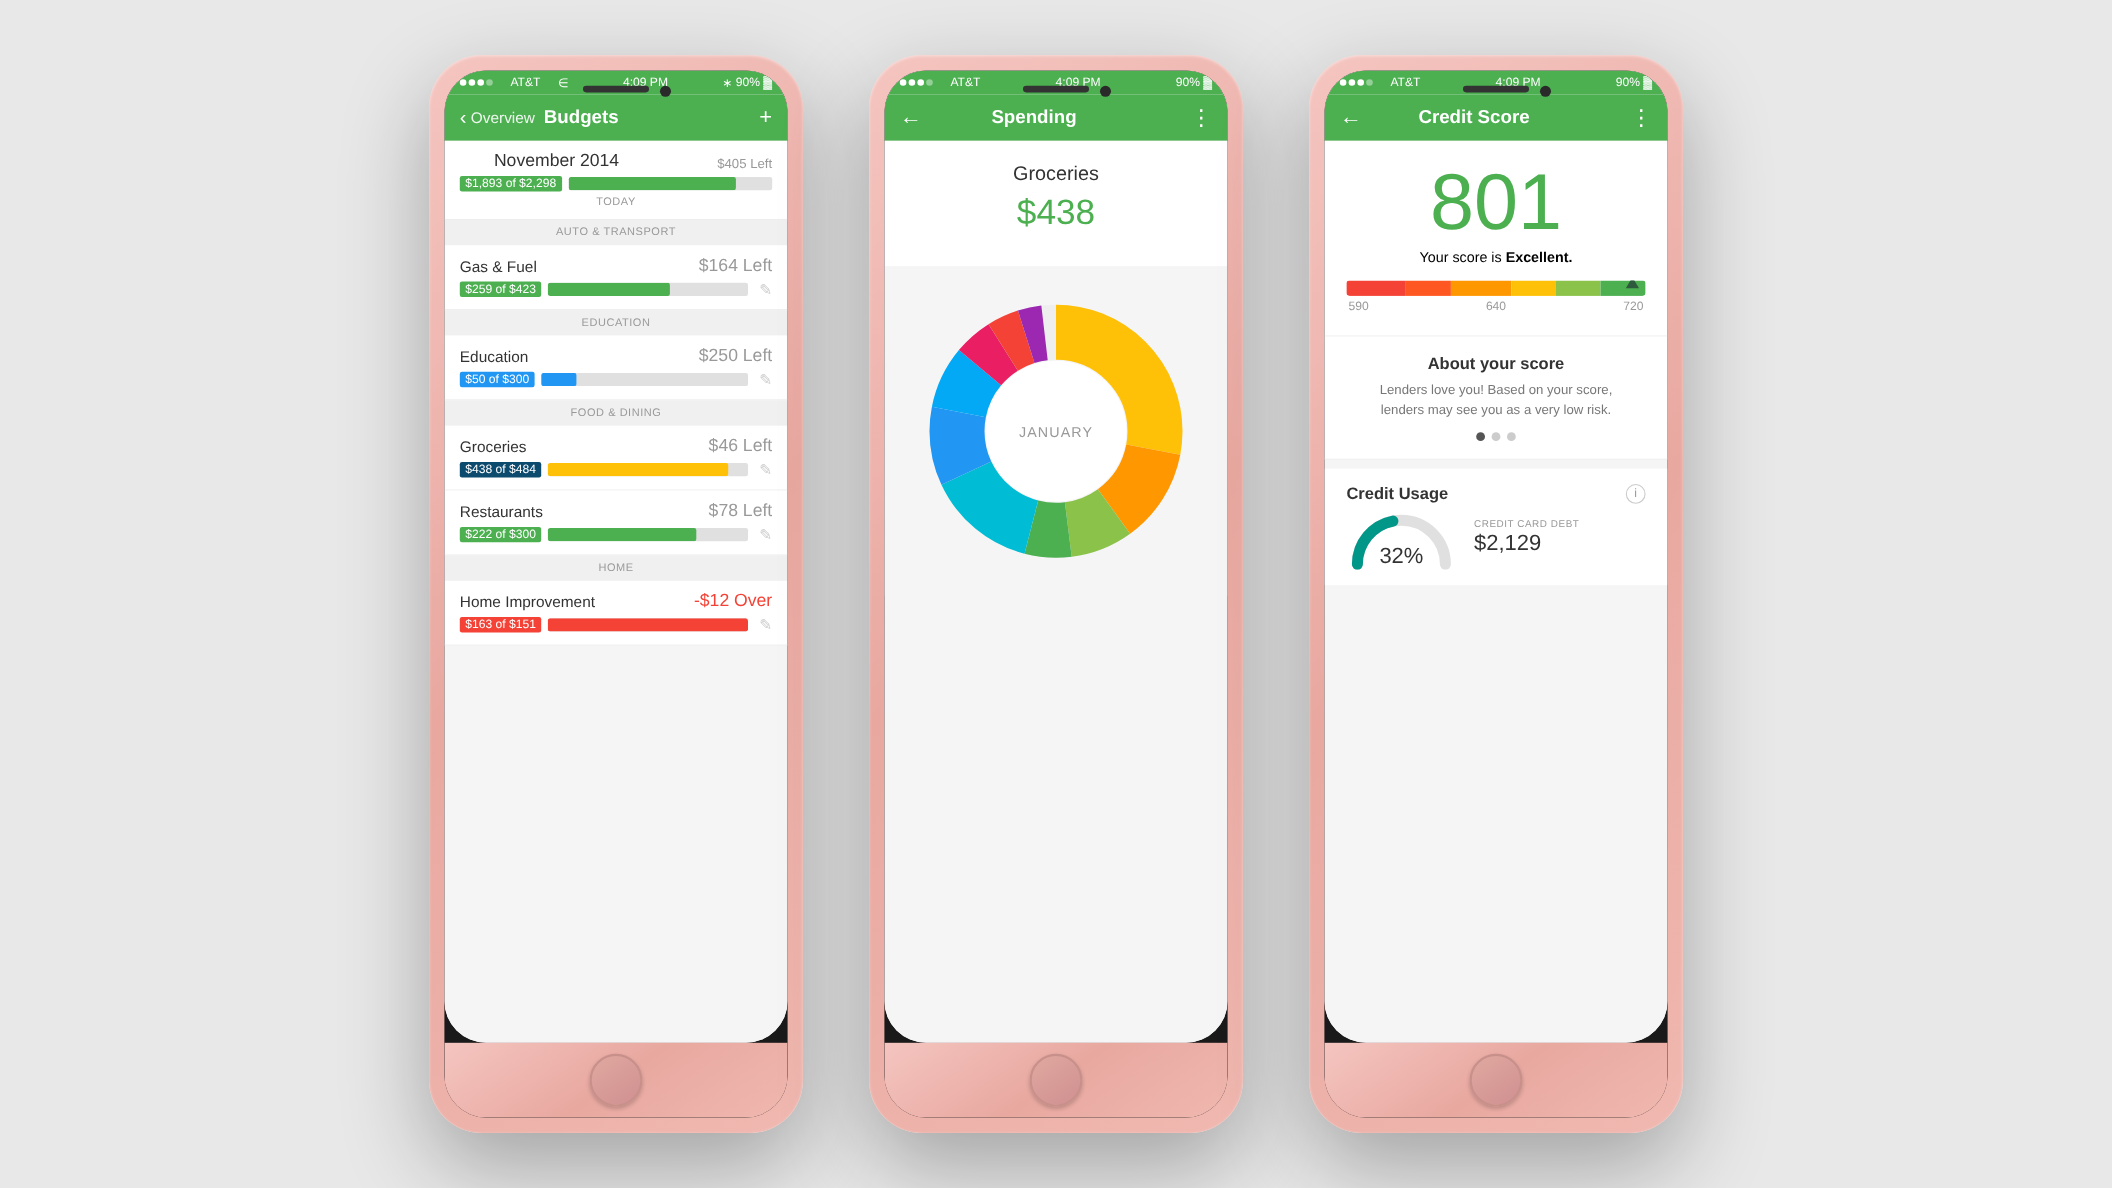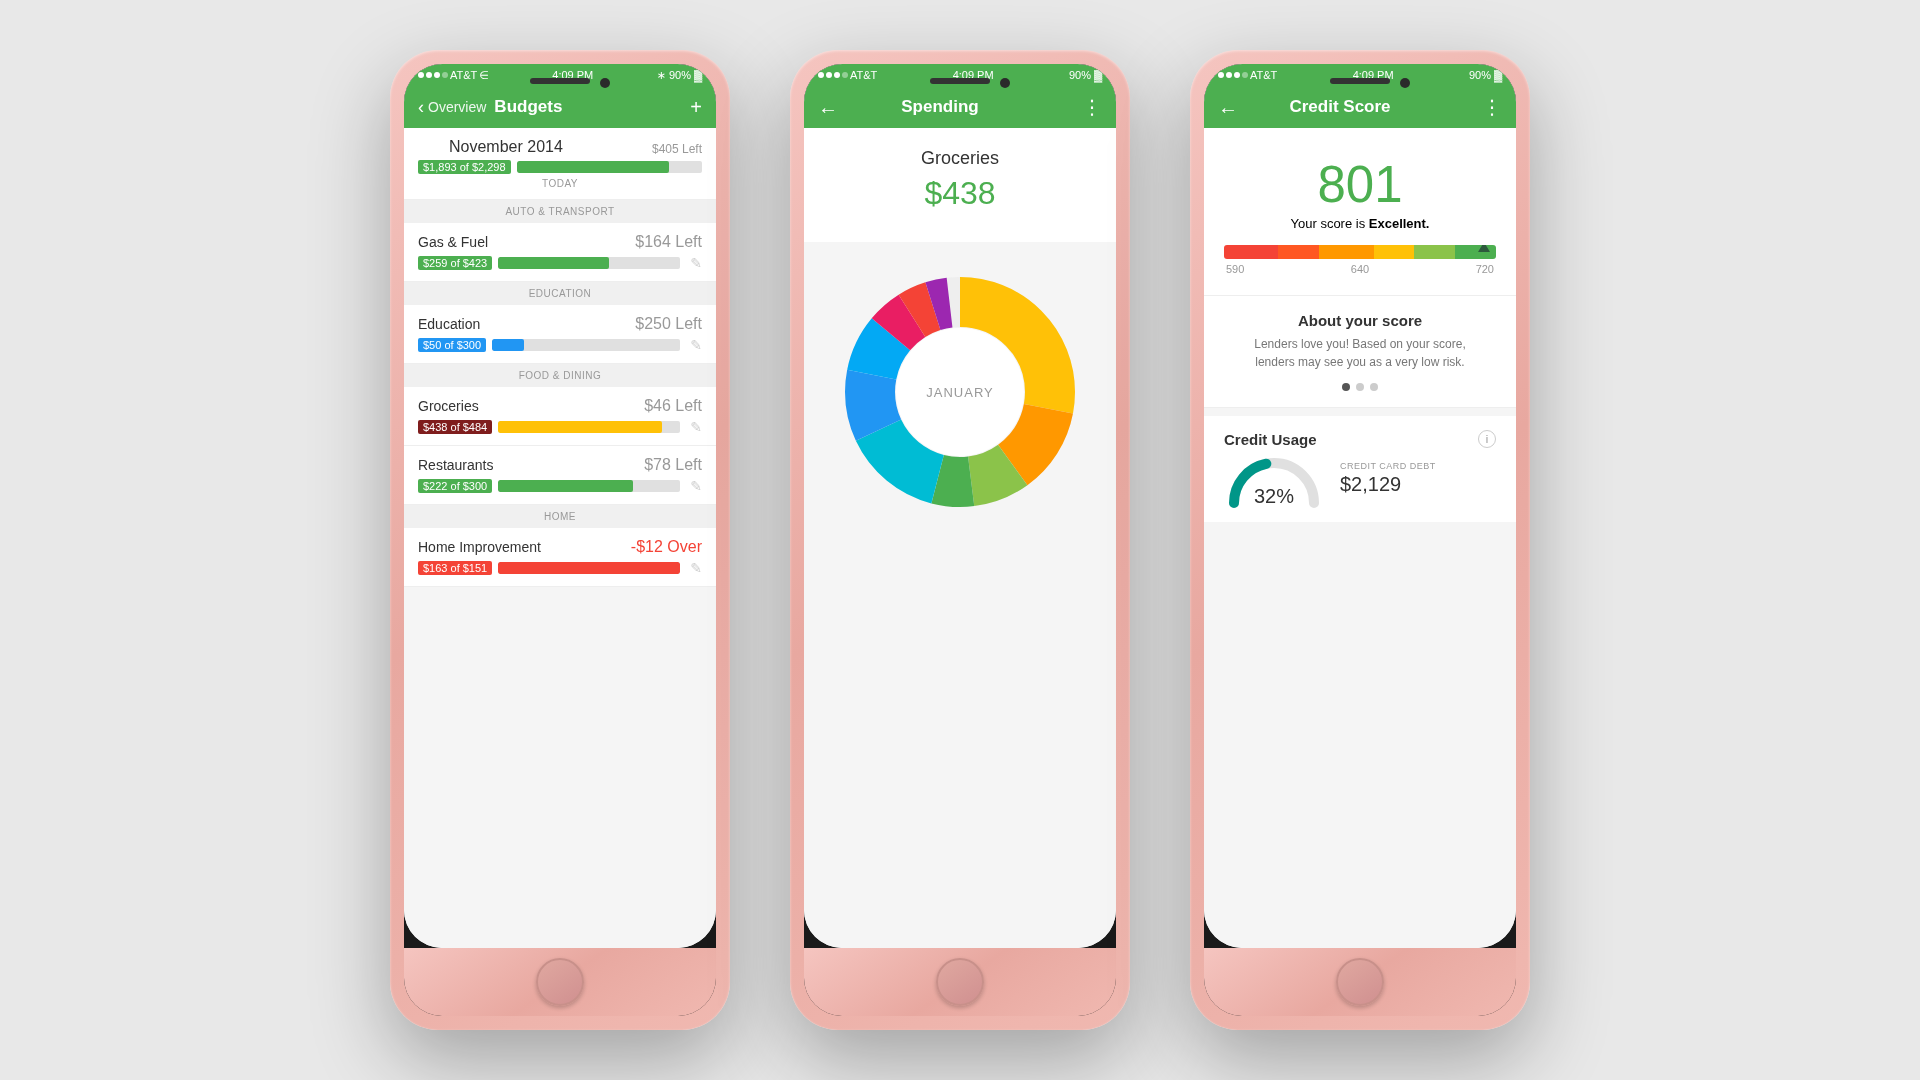--- a/index.html
+++ b/index.html
@@ -92,21 +92,21 @@
       color: white;
       font-size: 11px;
       padding: 4px 14px;
       display: flex;
       justify-content: space-between;
       align-items: center;
       height: 22px;
       flex-shrink: 0;
     }
 
-    .status-left { display: flex; align-items: center; gap: 2px; }
+    .status-left { display: flex; align-items: center; gap: 16px; }
     .status-right { display: flex; align-items: center; gap: 3px; }
     .signal-dots { display: flex; gap: 2px; }
     .signal-dot { width: 6px; height: 6px; border-radius: 50%; background: white; }
     .signal-dot.empty { background: rgba(255,255,255,0.4); }
 
     
     .nav-bar {
       background: #4CAF50;
       color: white;
       display: flex;
@@ -214,21 +214,21 @@
 
     .progress-label {
       font-size: 11px;
       color: white;
       background: #4CAF50;
       padding: 1px 5px;
       border-radius: 2px;
       white-space: nowrap;
     }
 
-    .progress-label.yellow { background: #7f1d1d; }
+    .progress-label.yellow { background: #0c4a6e; }
     .progress-label.red { background: #F44336; }
     .progress-label.blue { background: #2196F3; }
 
     .progress-bar-bg {
       flex: 1;
       height: 12px;
       background: #e0e0e0;
       border-radius: 2px;
       overflow: hidden;
     }
@@ -291,26 +291,25 @@
 
     
     .credit-score-section {
       background: white;
       padding: 20px 20px 16px;
       text-align: center;
       border-bottom: 1px solid #eee;
     }
 
     .credit-score-number {
-      font-size: 51px;
+      font-size: 72px;
       color: #4CAF50;
       font-weight: 300;
       line-height: 1;
       margin-bottom: 6px;
-      margin-top: 11px;
     }
 
     .credit-score-label {
       font-size: 13px;
       color: #000000;
     }
 
     .credit-score-label strong {
       font-weight: 700;
     }

